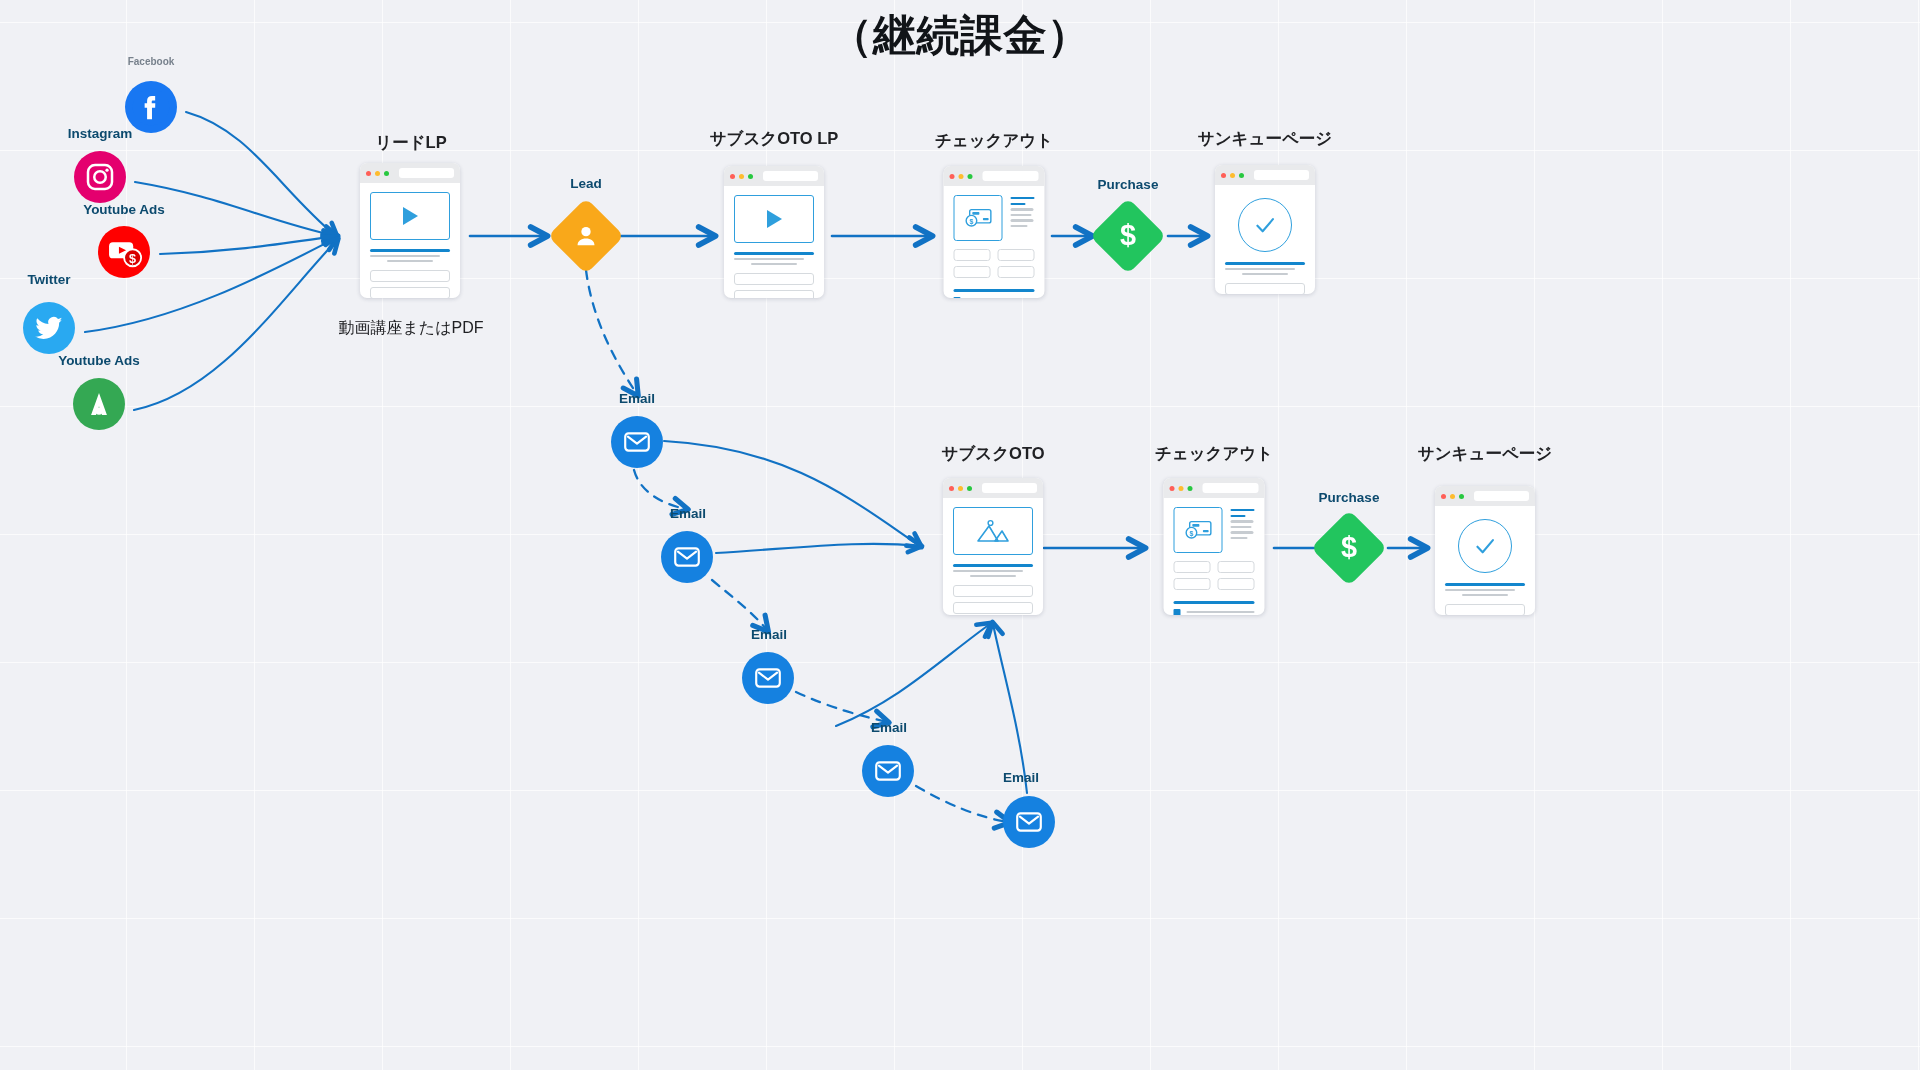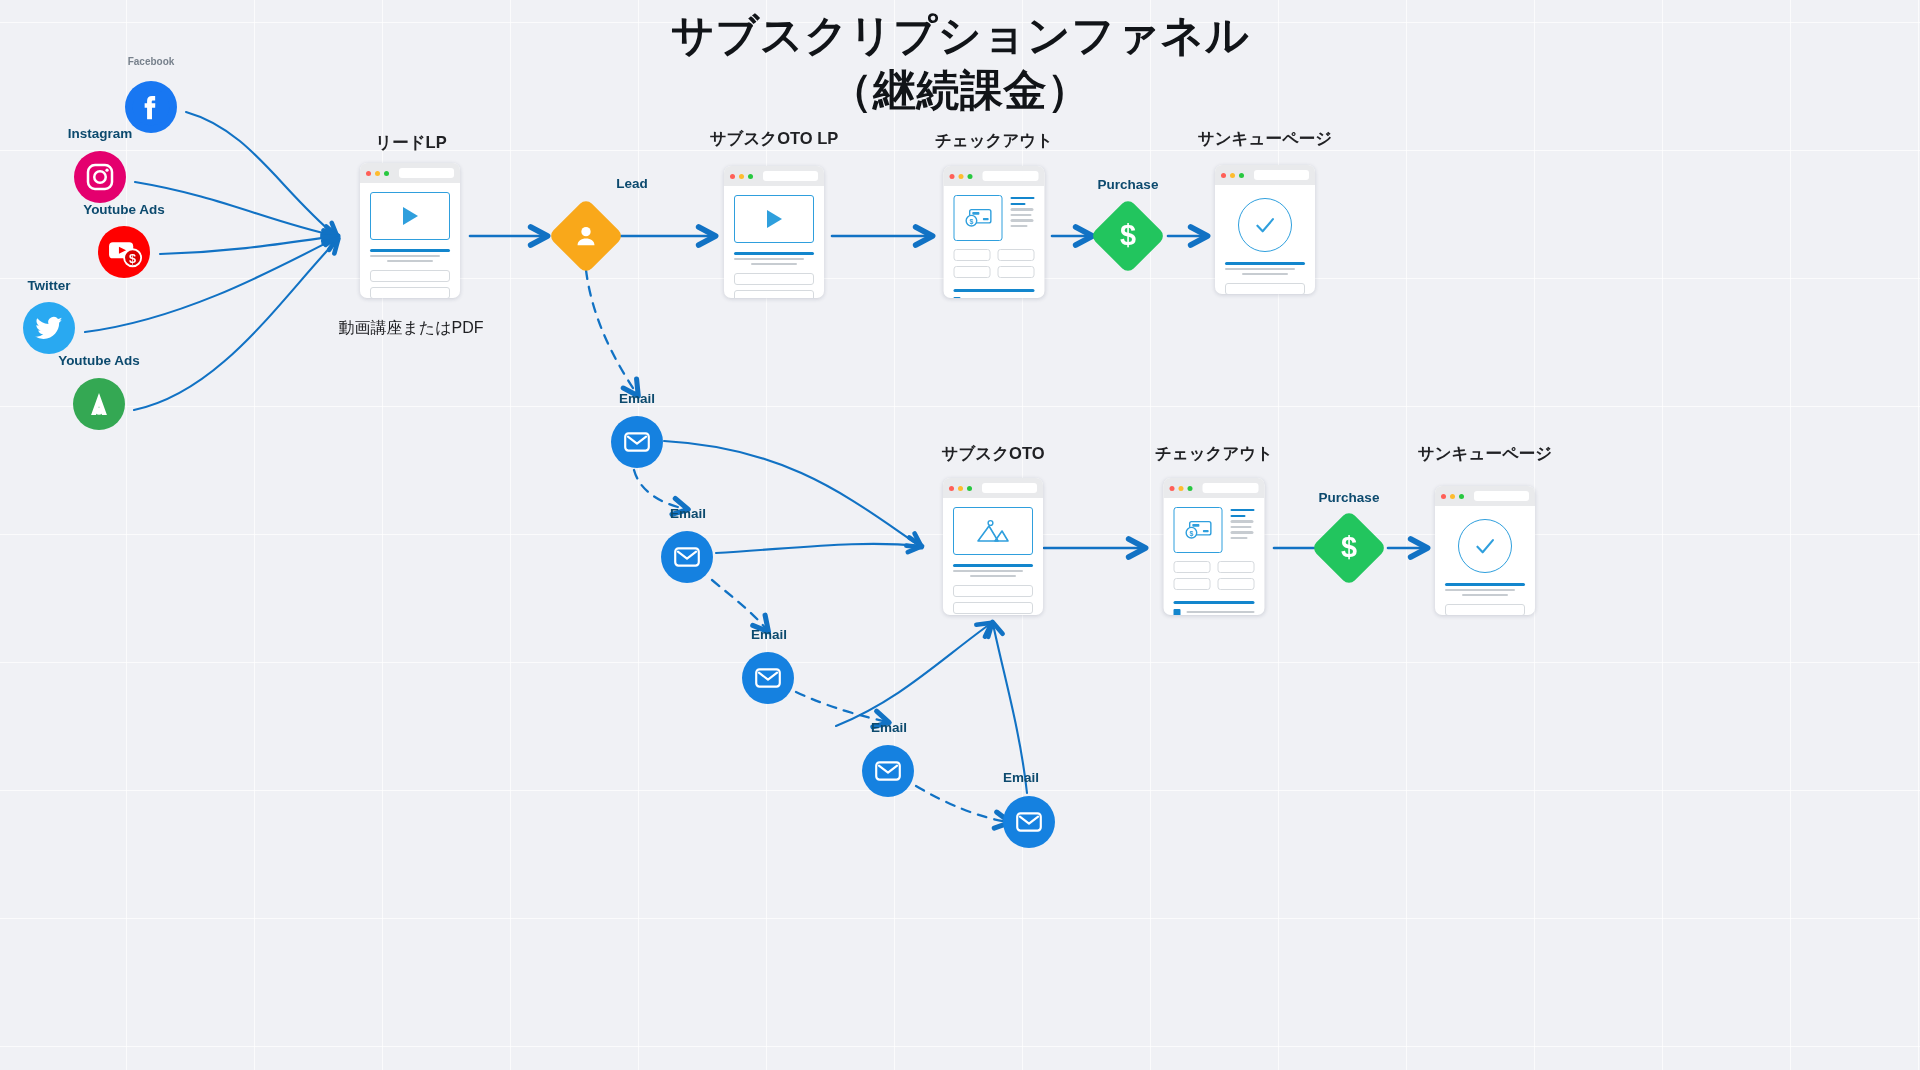--- a/index.html
+++ b/index.html
@@ -176,21 +176,20 @@
 
   <g fill="none" stroke="#1172c4" stroke-width="2.1" stroke-linecap="round">
     <path d="M664,441 C790,448 852,500 920,546" marker-end="url(#ahs)"></path>
     <path d="M716,553 C800,548 860,540 920,546" marker-end="url(#ahs)"></path>
     <path d="M836,726 C900,700 940,660 990,624" marker-end="url(#ahs)"></path>
     <path d="M1027,793 C1020,730 1004,676 993,624" marker-end="url(#ahs)"></path>
   </g>
 </svg>
 
 <div class="title">
-  <span>サブスクリプションファネル</span>
   <span class="l2">（継続課金）</span>
 </div>
 
 <div class="slabel" style="left:151px;top:56px;color:#77818c;font-size:10px;">Facebook</div>
 <div class="social" style="left:151px;top:107px;width:52px;height:52px;background:#1877f2;">
   <svg width="44" height="44" viewBox="0 0 36 36" aria-hidden="true">
     <circle cx="18" cy="18" r="15" fill="#1877f2"></circle>
     <path d="M21.4 18.6h-2.6V28h-4v-9.4H12.8V15h2V12.9c0-2.3 1.4-3.9 4-3.9h2.6v3.6h-1.7c-.7 0-1.1.3-1.1 1V15h2.9l-.1 3.6z" fill="#fff"></path>
   </svg>
 </div>
@@ -207,21 +206,21 @@
 <div class="slabel" style="left:124px;top:202px;">Youtube Ads</div>
 <div class="social" style="left:124px;top:252px;width:52px;height:52px;background:#ff0000;">
   <svg width="46" height="46" viewBox="0 0 40 40" aria-hidden="true">
     <rect x="7" y="11.5" width="21" height="14" rx="3.4" fill="#fff"></rect>
     <path d="M15.6 15.4 L21.8 18.5 L15.6 21.6 Z" fill="#ff0000"></path>
     <circle cx="27.5" cy="25" r="7.4" fill="#d90000" stroke="#fff" stroke-width="1.6"></circle>
     <text x="27.5" y="29.2" font-family="Liberation Sans, sans-serif" font-size="11" font-weight="bold" fill="#fff" text-anchor="middle">$</text>
   </svg>
 </div>
 
-<div class="slabel" style="left:49px;top:278px;">Twitter</div>
+<div class="slabel" style="left:49px;top:272px;">Twitter</div>
 <div class="social" style="left:49px;top:328px;width:52px;height:52px;background:#29a9f1;">
   <svg width="32" height="32" viewBox="0 0 24 24" aria-hidden="true">
     <path d="M22 5.9c-.7.3-1.5.6-2.4.7.9-.5 1.5-1.3 1.8-2.3-.8.5-1.7.8-2.6 1A4.1 4.1 0 0 0 11.6 9c-3.4-.2-6.4-1.8-8.4-4.3-.4.6-.6 1.3-.6 2.1 0 1.4.7 2.7 1.8 3.4-.7 0-1.3-.2-1.9-.5 0 2 1.4 3.7 3.3 4.1-.3.1-.7.1-1.1.1-.3 0-.5 0-.8-.1.5 1.6 2 2.8 3.8 2.9a8.2 8.2 0 0 1-6.1 1.7 11.6 11.6 0 0 0 6.3 1.8c7.5 0 11.7-6.3 11.7-11.7v-.5c.8-.6 1.5-1.3 2-2.1z" fill="#fff"></path>
   </svg>
 </div>
 
 <div class="slabel" style="left:99px;top:353px;">Youtube Ads</div>
 <div class="social" style="left:99px;top:404px;width:52px;height:52px;background:#34a853;">
   <svg width="34" height="34" viewBox="0 0 24 24" aria-hidden="true">
     <path d="M12 4.2 L17.6 19.8 H14.1 L12 13.6 L9.9 19.8 H6.4 Z" fill="#fff"></path>
@@ -244,21 +243,21 @@
     <div class="rule"></div>
     <div class="rule thin"></div>
     <div class="rule thin2"></div>
     <div class="field"></div>
     <div class="field"></div>
 
   </div>
 </div>
 <div class="caption" style="left:411px;top:318px;">動画講座またはPDF</div>
 
-<div class="slabel" style="left:586px;top:176px;margin-left:46px;">Lead</div>
+<div class="slabel" style="left:586px;top:176px;">Lead</div>
 <div class="diamond-wrap" style="left:586px;top:236px;">
   <span class="dshape" style="background:#f9a81a;"></span>
   <span class="dicon">
     <svg width="26" height="26" viewBox="0 0 24 24" aria-hidden="true">
       <circle cx="12" cy="8" r="4.3" fill="#fff"></circle>
       <path d="M4.2 20.5c0-4.1 3.5-6.2 7.8-6.2s7.8 2.1 7.8 6.2z" fill="#fff"></path>
     </svg>
   </span>
 </div>
 

